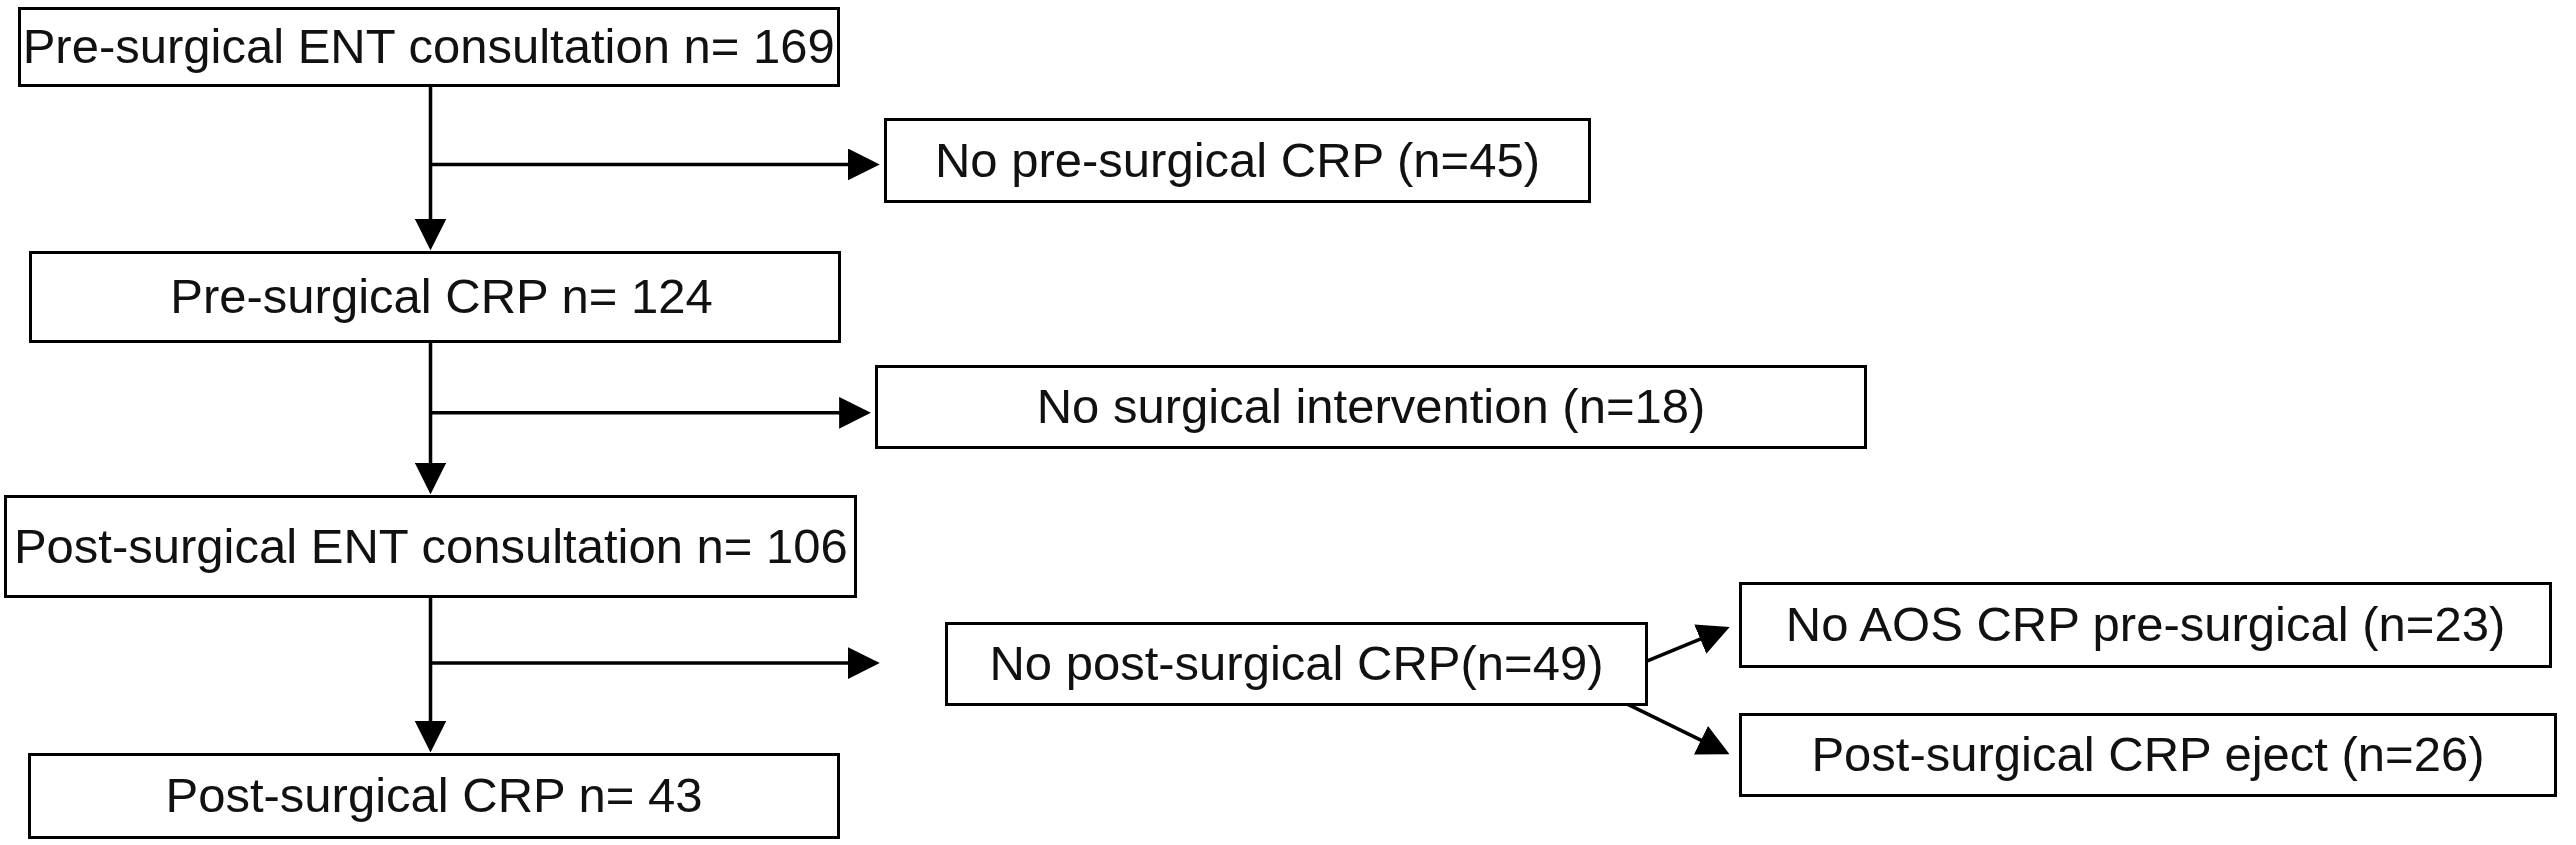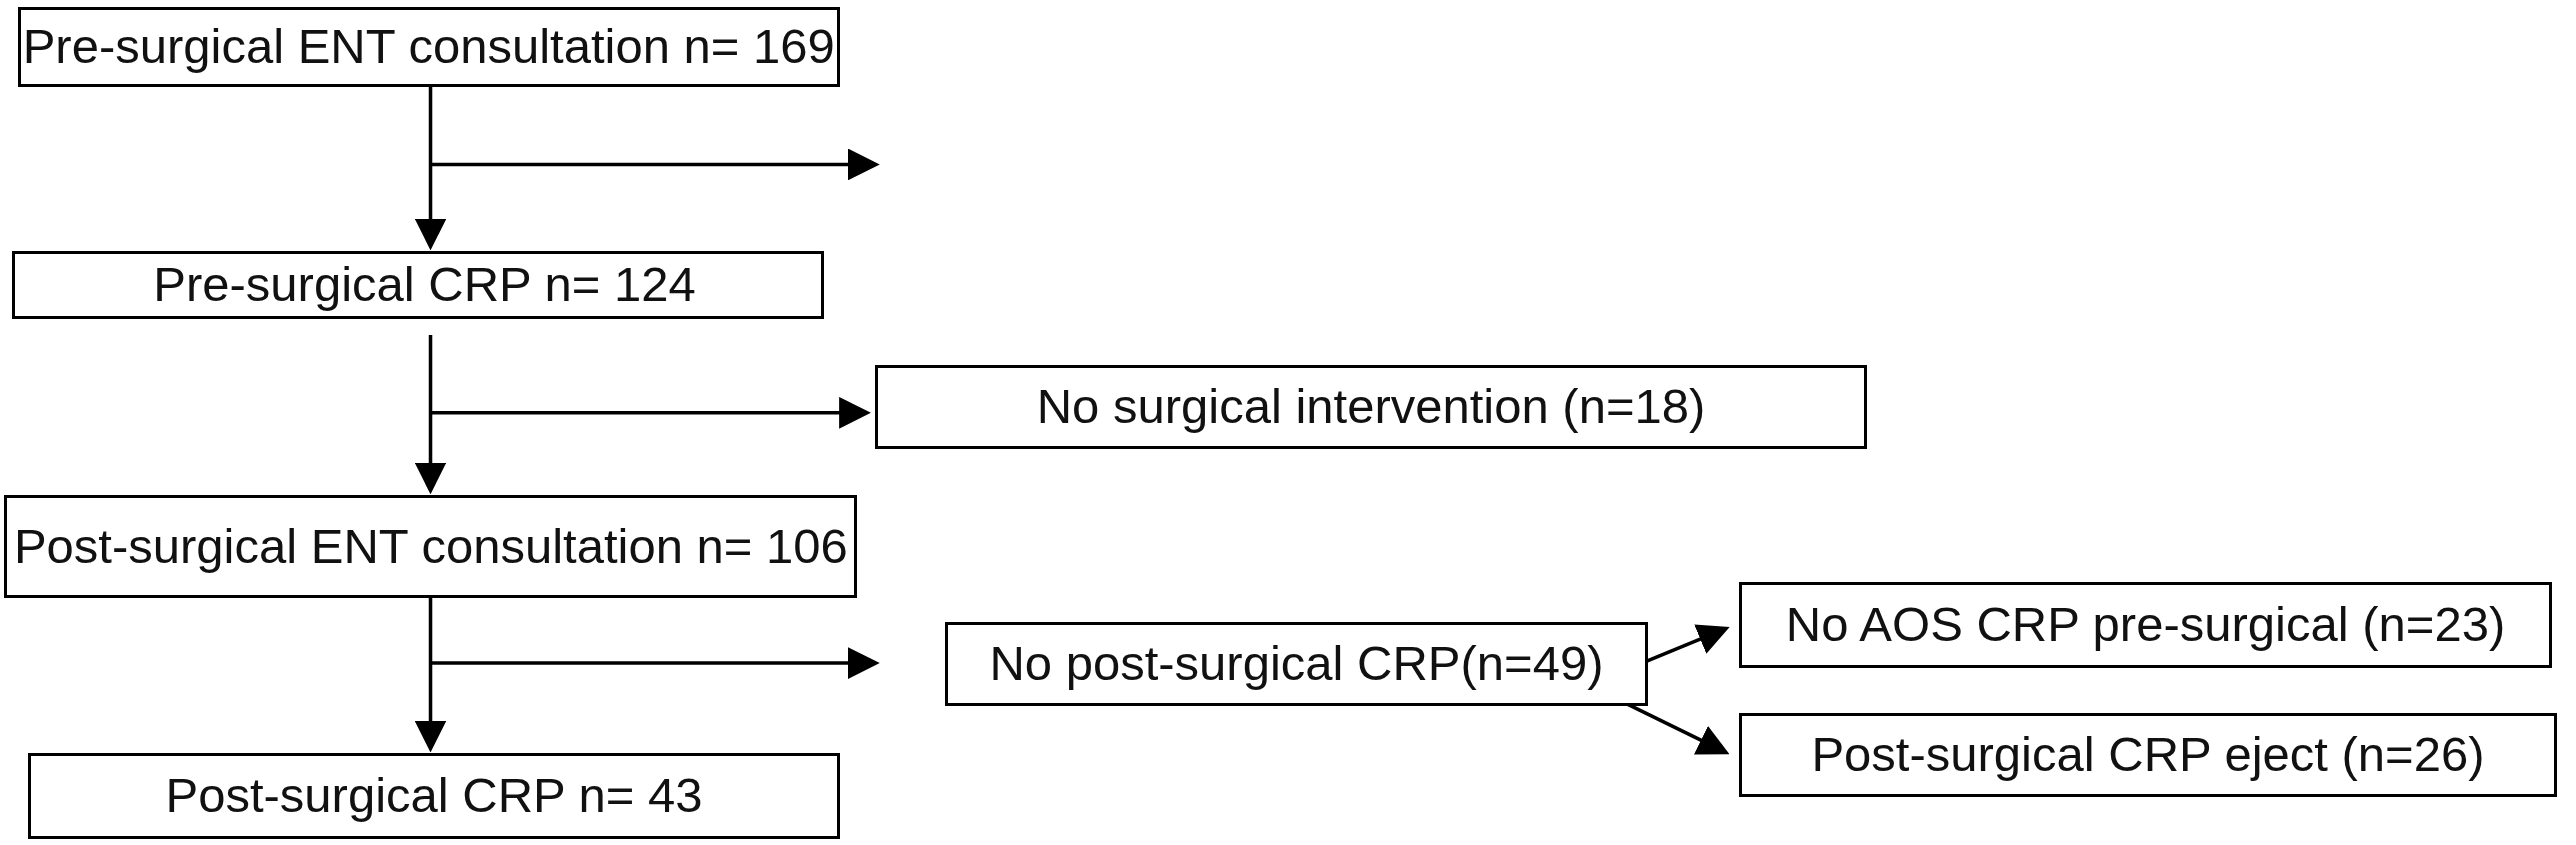--- a/index.html
+++ b/index.html
@@ -31,21 +31,21 @@
     align-items: center;
     justify-content: center;
     text-align: center;
     font-size: 49px;
     line-height: 1.1;
     color: #111111;
     white-space: nowrap;
   }
   
   .n-pre-ent   { left: 17.7px;   top: 7px;   width: 822px;  height: 80px; }
-  .n-pre-crp   { left: 12px;   top: 251px; width: 812px;  height: 68px; padding-left: 13px; }
+  .n-pre-crp   { left: 29px;   top: 251px; width: 812px;  height: 92px; padding-left: 13px; }
   .n-post-ent  { left: 4.4px;    top: 495px; width: 853px;  height: 103px; }
   .n-post-crp  { left: 28px;   top: 753px; width: 812px;  height: 86px; }
   
   .n-no-pre-crp   { left: 884px; top: 118px; width: 707px;  height: 85px; }
   .n-no-surg      { left: 875px;  top: 365px; width: 992px; height: 84px; }
   .n-no-post-crp  { left: 915px; top: 622px; width: 703px;  height: 84px; margin-left: 30px; }
   .n-no-aos       { left: 1739px; top: 582px; width: 813px;  height: 86px; }
   .n-eject        { left: 1739px; top: 713px; width: 818px;  height: 84px; }
 </style>
 </head>
@@ -81,20 +81,23 @@
   </div>
 
   <div class="node n-post-ent">
     <span>Post-surgical ENT consultation n= 106</span>
   </div>
 
   <div class="node n-post-crp">
     <span>Post-surgical CRP n= 43</span>
   </div>
 
+  <div class="node n-no-pre-crp">
+    <span>No pre-surgical CRP (n=45)</span>
+  </div>
 
   <div class="node n-no-surg">
     <span>No surgical intervention (n=18)</span>
   </div>
 
   <div class="node n-no-post-crp">
     <span>No post-surgical CRP(n=49)</span>
   </div>
 
   <div class="node n-no-aos">

